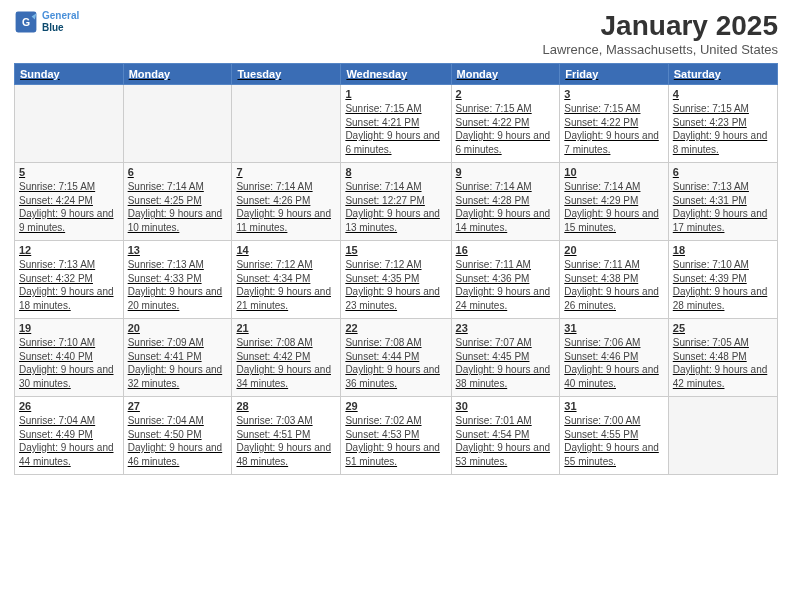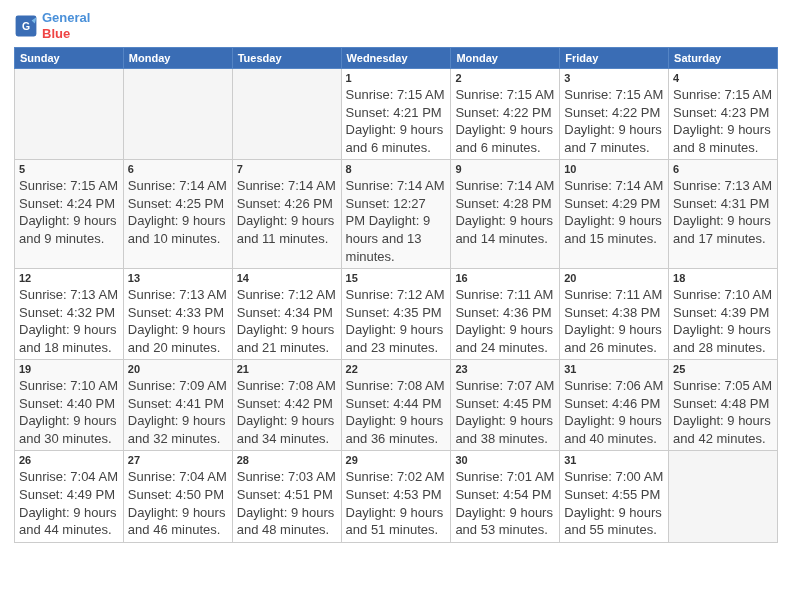--- a/index.html
+++ b/index.html
@@ -21,21 +21,21 @@
       align-items: flex-start;
       justify-content: space-between;
       margin-bottom: 6px;
     }
     .logo {
       display: flex;
       align-items: center;
       gap: 4px;
     }
     .logo-text {
-      font-size: 13px;
+      font-size: 10px;
       font-weight: bold;
       color: #333;
       line-height: 1.2;
     }
     .logo-text span {
       color: #4a90d9;
     }
     .logo-icon {
       width: 24px;
       height: 24px;
@@ -49,20 +49,21 @@
       color: #333;
     }
     .location {
       font-size: 13px;
       color: #555;
     }
     .calendar {
       width: 100%;
       border-collapse: collapse;
       border: 1px solid #ccc;
+      text-decoration: underline;
     }
     .calendar th {
       background: #3a6db5;
       color: #fff;
       font-size: 11px;
       font-weight: bold;
       padding: 4px 5px;
       text-align: left;
       border: 1px solid #5585c5;
     }
@@ -83,40 +84,44 @@
       background: #f9f9f9;
     }
     .day-number {
       font-size: 11px;
       font-weight: bold;
       color: #333;
       display: block;
       margin-bottom: 2px;
     }
     .day-info {
-      font-size: 13px;
+      font-size: 10px;
       color: #444;
       line-height: 1.35;
     }
   </style>
 </head>
 <body>
 
 <div class="page">
   <div class="header">
     <div class="logo">
       <svg class="logo-icon" viewBox="0 0 30 30">
         <rect x="2" y="2" width="26" height="26" rx="3" fill="#3a6db5"></rect>
         <text x="15" y="20" font-size="13" font-weight="bold" fill="white" text-anchor="middle" font-family="Arial">G</text>
         <polygon points="22,8 28,4 26,12" fill="#7ab8e8"></polygon>
       </svg>
       <div class="logo-text">
         <div><span>General</span></div>
-        <div><span style="color:#ef4444">Blue</span></div>
+        <div><span style="color:#0c4a6e">Blue</span></div>
       </div>
+    </div>
+    <div class="title-block">
+      <div class="month-title">January 2025</div>
+      <div class="location">Lawrence, Massachusetts, United States</div>
     </div>
   </div>
 
   <table class="calendar">
     <thead>
       <tr>
       <th>Sunday</th>
           <th>Monday</th>
           <th>Tuesday</th>
           <th>Wednesday</th>

